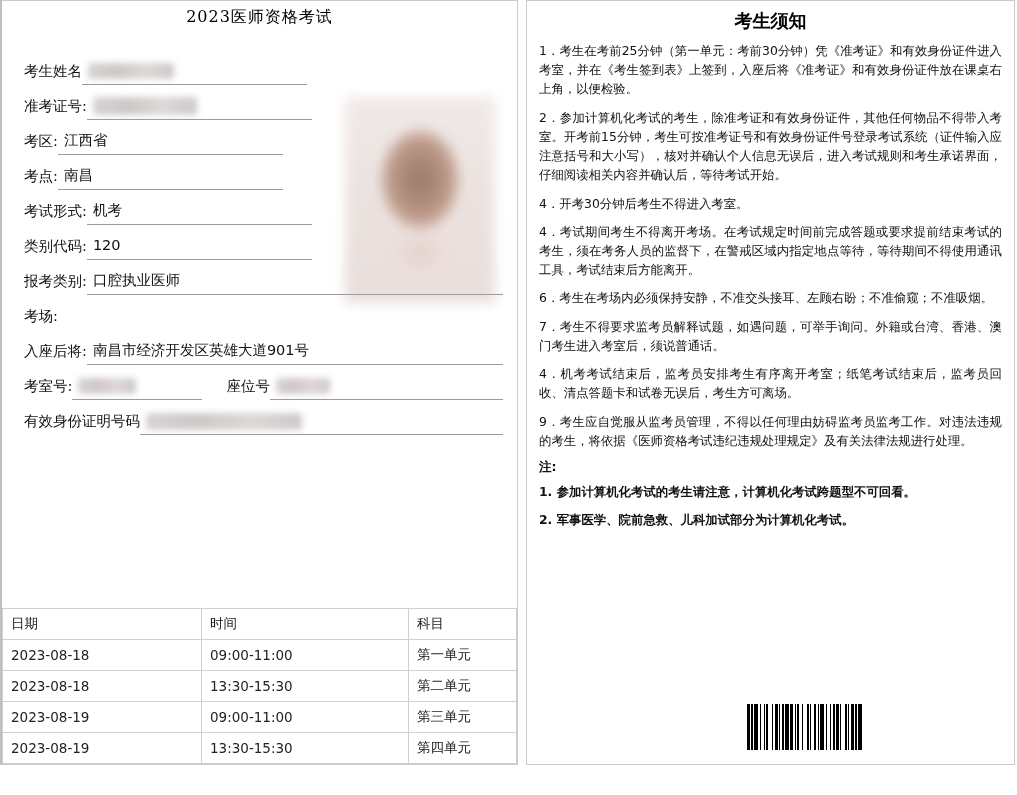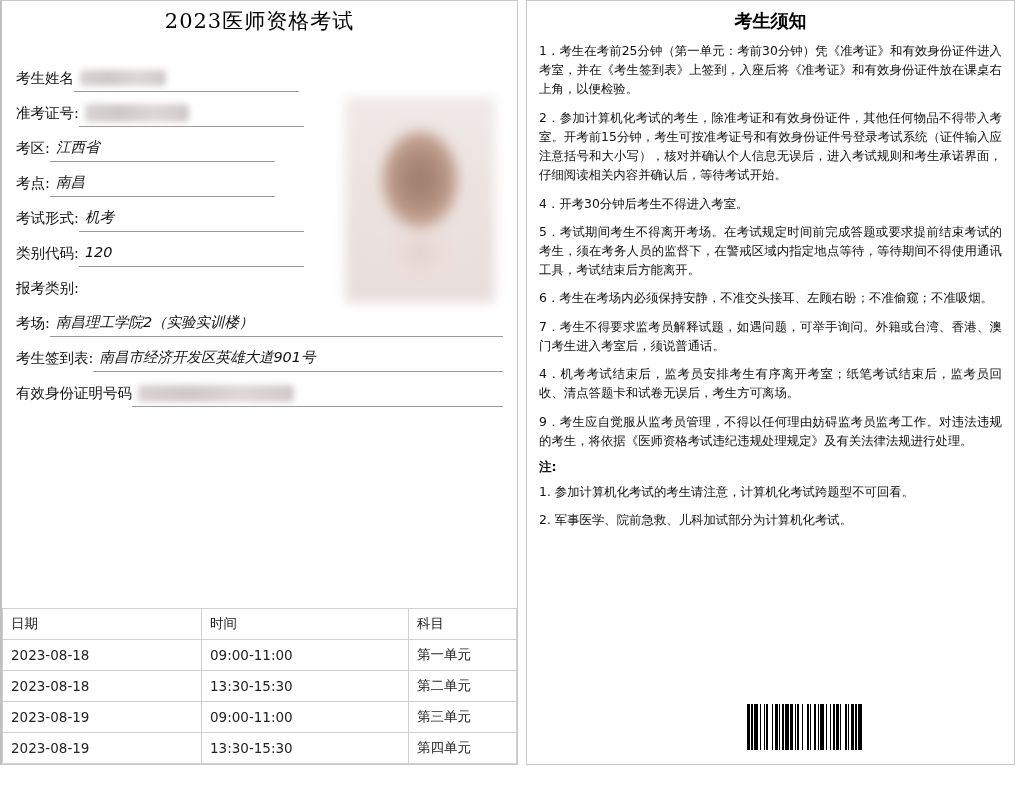--- a/index.html
+++ b/index.html
@@ -30,56 +30,56 @@
     border: 1px solid #c9c9c9;
     border-left: 2px solid #bfbfbf;
     background: #fff;
     padding: 0;
   }
   .title-block {
     text-align: center;
     padding-top: 6px;
   }
   .title-small {
-    font-size: 21px;
+    font-size: 16px;
     letter-spacing: 1px;
     color: #000;
     font-family: "DejaVu Serif", "Liberation Serif", serif;
   }
   .title-big {
     font-size: 27px;
     font-weight: bold;
     letter-spacing: 2px;
     margin-top: 8px;
     color: #000;
     font-family: "DejaVu Serif", "Liberation Serif", serif;
   }
   .fields {
     position: relative;
     margin-top: 22px;
     padding-left: 14px;
     padding-right: 14px;
+    margin-left: 8px;
   }
   .frow {
     display: flex;
     align-items: flex-end;
     height: 35px;
     font-size: 14.5px;
   }
   .flabel {
     white-space: nowrap;
     padding-bottom: 4px;
   }
   .fvalue {
     flex: 1;
     border-bottom: 1px solid #9a9a9a;
     padding: 0 4px 4px 6px;
     white-space: nowrap;
     min-height: 18px;
-    font-style: italic;
   }
   .fvalue.short  { flex: 0 0 120px; }
   .fvalue.mid    { flex: 0 0 215px; }
   .blur {
     display: inline-block;
     background: linear-gradient(90deg,#d8d2d2,#cfc8c8,#ded7d7,#cfc9c9);
     filter: blur(3px);
     border-radius: 3px;
     vertical-align: middle;
   }
@@ -137,21 +137,21 @@
     margin: 2px 0 8px 0;
     font-family: "DejaVu Serif", "Liberation Serif", serif;
   }
   .notice-p {
     font-size: 12.4px;
     line-height: 1.55;
     text-align: justify;
     margin: 0 0 9px 0;
     color: #111;
   }
-  .notice-p.bold { font-weight: normal; }
+  .notice-p.bold { font-weight: bold; }
   .note-label {
     font-size: 12.6px;
     font-weight: bold;
     margin: 2px 0 6px 0;
   }
   .barcode {
     position: absolute;
     right: 14px;
     bottom: 14px;
     width: 253px;
@@ -206,32 +206,39 @@
         <span class="fvalue mid">机考</span>
       </div>
 
       <div class="frow">
         <span class="flabel">类别代码:</span>
         <span class="fvalue mid">120</span>
       </div>
 
       <div class="frow">
         <span class="flabel">报考类别:</span>
+        <span class="fvalue">口腔执业医师</span>
       </div>
 
       <div class="frow">
         <span class="flabel">考场:</span>
-        <span class="fvalue">南昌理工学院2（实验实训楼）</span>
-      </div>
-
-      <div class="frow">
-        <span class="flabel">考生签到表:</span>
+      </div>
+
+      <div class="frow">
+        <span class="flabel">入座后将:</span>
         <span class="fvalue">南昌市经济开发区英雄大道901号</span>
       </div>
 
+      <div class="frow">
+        <span class="flabel">考室号:</span>
+        <span class="fvalue short"><span class="blur" style="width:58px;height:16px;"></span></span>
+        <span class="spacer-label"></span>
+        <span class="flabel">座位号</span>
+        <span class="fvalue"><span class="blur" style="width:54px;height:16px;"></span></span>
+      </div>
 
       <div class="frow">
         <span class="flabel">有效身份证明号码</span>
         <span class="fvalue"><span class="blur" style="width:156px;height:17px;"></span></span>
       </div>
 
 
     </div>
 
     <table class="sched">
@@ -265,21 +272,21 @@
       </table>
 
   </div>
 
   <div class="right">
     <div class="notice-title">考生须知</div>
 
     <p class="notice-p">1．考生在考前25分钟（第一单元：考前30分钟）凭《准考证》和有效身份证件进入考室，并在《考生签到表》上签到，入座后将《准考证》和有效身份证件放在课桌右上角，以便检验。</p>
     <p class="notice-p">2．参加计算机化考试的考生，除准考证和有效身份证件，其他任何物品不得带入考室。开考前15分钟，考生可按准考证号和有效身份证件号登录考试系统（证件输入应注意括号和大小写），核对并确认个人信息无误后，进入考试规则和考生承诺界面，仔细阅读相关内容并确认后，等待考试开始。</p>
     <p class="notice-p">4．开考30分钟后考生不得进入考室。</p>
-    <p class="notice-p">5．考试期间考生不得离开考场。在考试规定时间前完成答题或要求提前结束考试的考生，须在考务人员的监督下，在警戒区域内指定地点等待，等待期间不得使用通讯工具，考试结束后方能离开。</p>
+    <p class="notice-p">4．考试期间考生不得离开考场。在考试规定时间前完成答题或要求提前结束考试的考生，须在考务人员的监督下，在警戒区域内指定地点等待，等待期间不得使用通讯工具，考试结束后方能离开。</p>
     <p class="notice-p">6．考生在考场内必须保持安静，不准交头接耳、左顾右盼；不准偷窥；不准吸烟。</p>
     <p class="notice-p">7．考生不得要求监考员解释试题，如遇问题，可举手询问。外籍或台湾、香港、澳门考生进入考室后，须说普通话。</p>
     <p class="notice-p">4．机考考试结束后，监考员安排考生有序离开考室；纸笔考试结束后，监考员回收、清点答题卡和试卷无误后，考生方可离场。</p>
     <p class="notice-p">9．考生应自觉服从监考员管理，不得以任何理由妨碍监考员监考工作。对违法违规的考生，将依据《医师资格考试违纪违规处理规定》及有关法律法规进行处理。</p>
 
     <div class="note-label">注:</div>
     <p class="notice-p bold">1. 参加计算机化考试的考生请注意，计算机化考试跨题型不可回看。</p>
     <p class="notice-p bold">2. 军事医学、院前急救、儿科加试部分为计算机化考试。</p>
 
     <div class="barcode">

